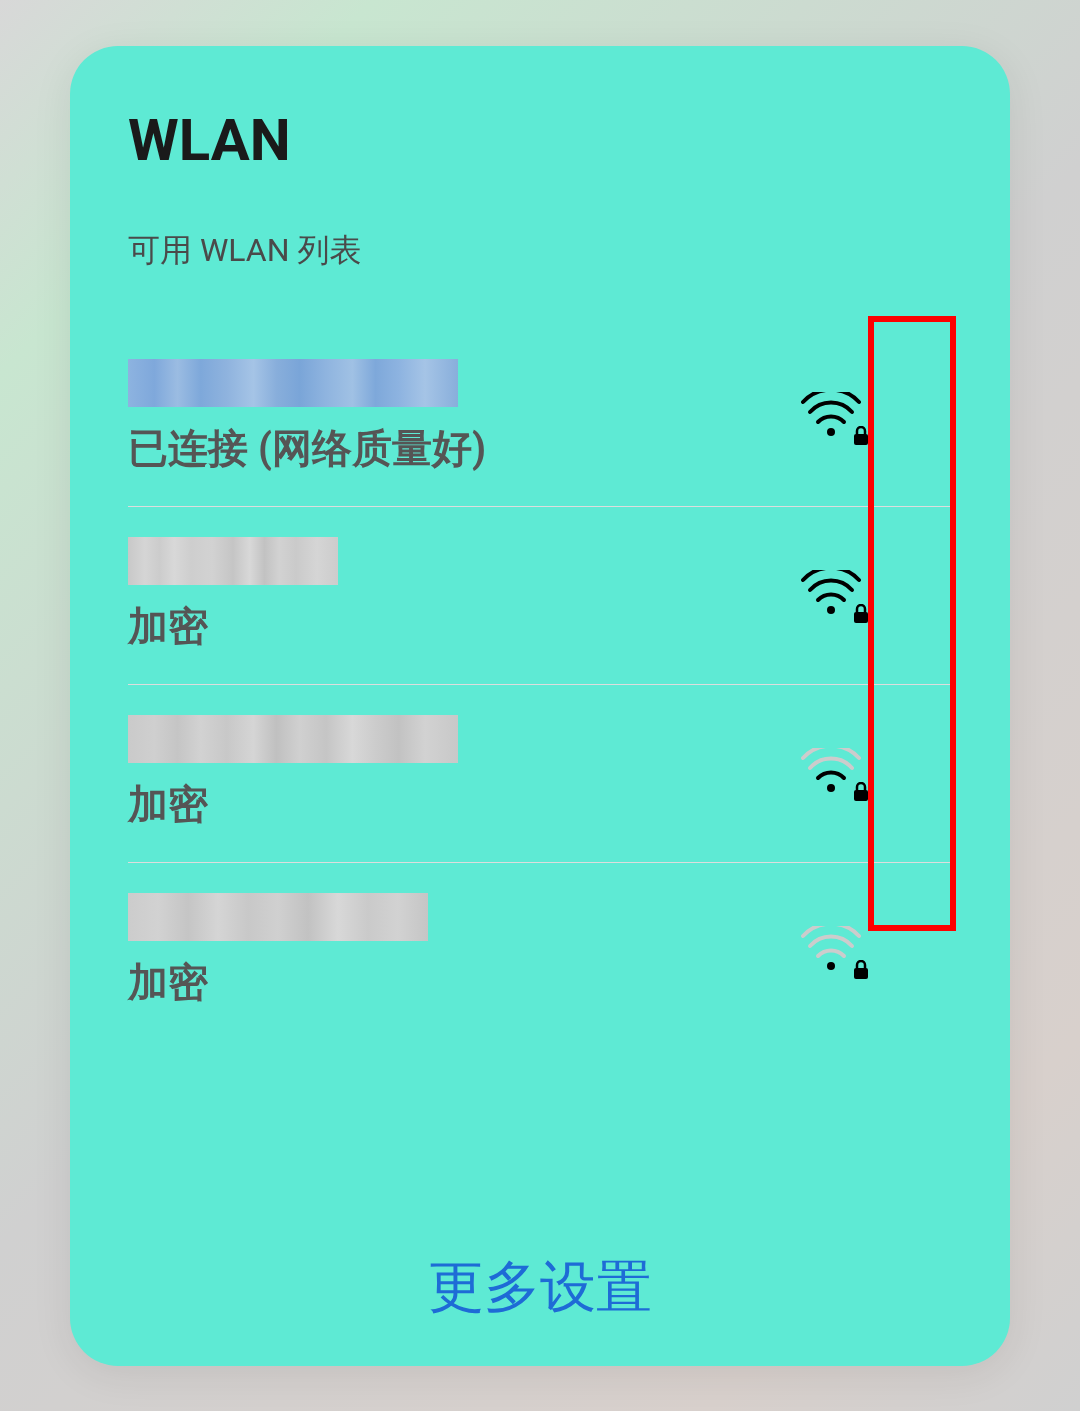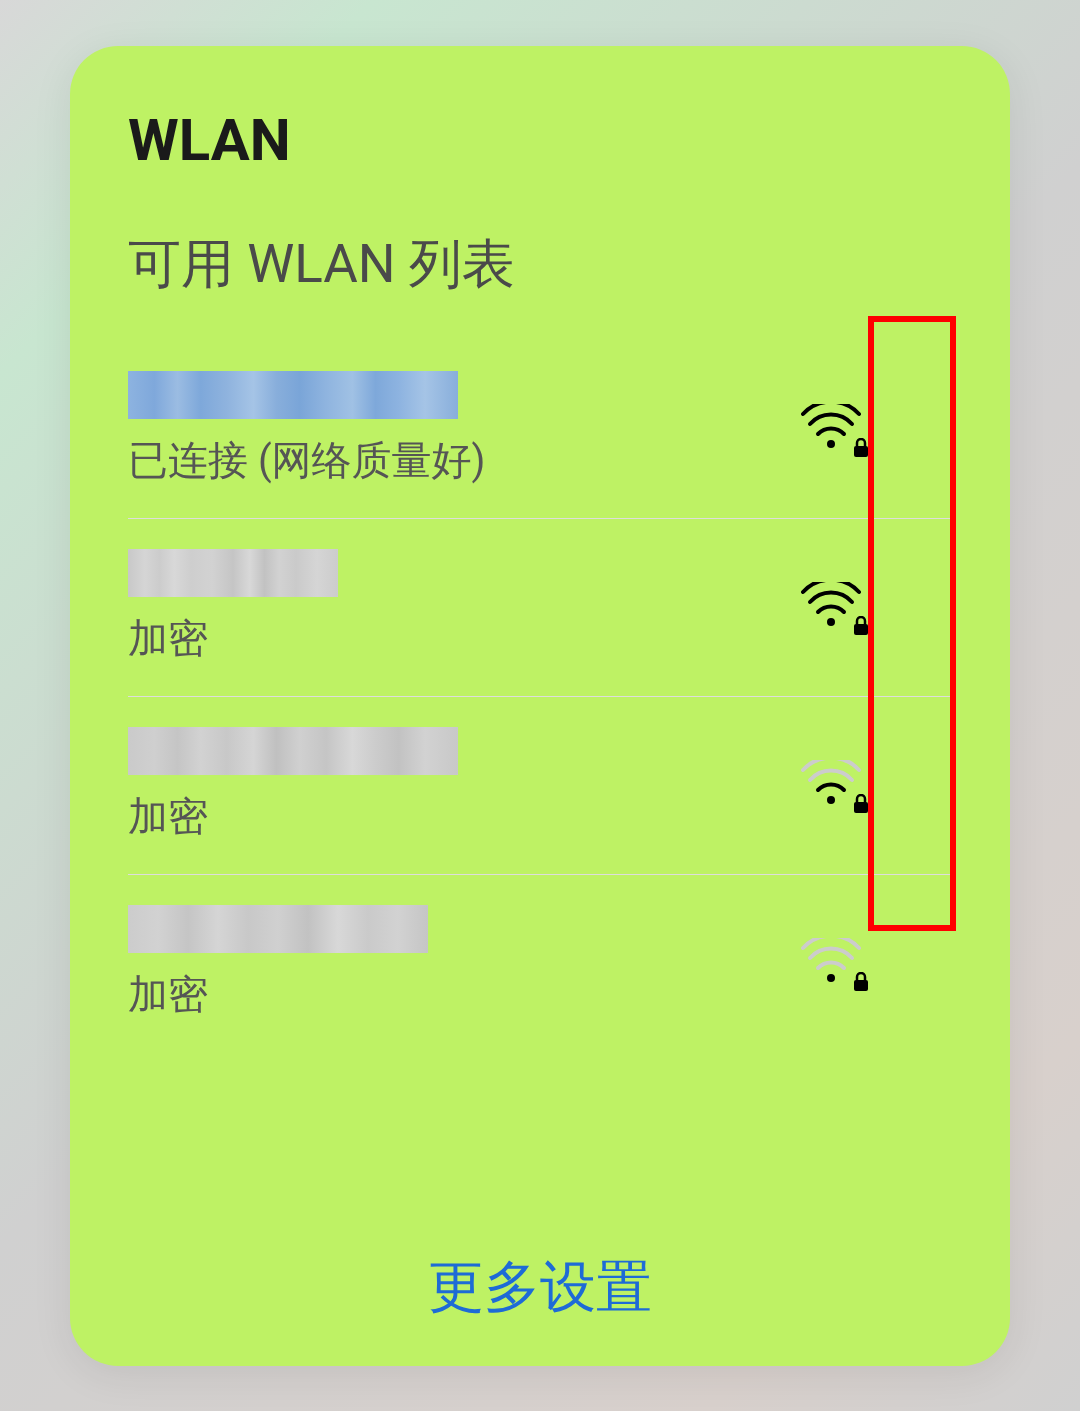--- a/index.html
+++ b/index.html
@@ -12,40 +12,40 @@
       height: 1411px;
       background: linear-gradient(135deg, #d8d8d8 0%, #c8e6d0 15%, #d0d0d0 50%, #d8d0cc 85%, #d0d0d0 100%);
       font-family: -apple-system, BlinkMacSystemFont, "Segoe UI", Roboto, "Helvetica Neue", Arial, sans-serif;
       display: flex;
       align-items: center;
       justify-content: center;
     }
     .card {
       width: 940px;
       height: 1320px;
-      background: #bef264;
+      background: #5eead4;
       border-radius: 48px;
       padding: 50px 58px 30px 58px;
       display: flex;
       flex-direction: column;
       position: relative;
       box-shadow: 0 8px 40px rgba(0,0,0,0.08);
     }
     .title {
       font-size: 58px;
       font-weight: 700;
       color: #1a1a1a;
       margin-bottom: 55px;
       margin-top: 10px;
     }
     .subtitle {
-      font-size: 53px;
+      font-size: 32px;
       font-weight: 400;
       color: #4a4a4a;
-      margin-bottom: 40px;
+      margin-bottom: 56px;
     }
     .wifi-list {
       flex: 1;
       display: flex;
       flex-direction: column;
     }
     .wifi-item {
       display: flex;
       align-items: center;
       justify-content: space-between;
@@ -92,21 +92,21 @@
     .wifi-name.pixelated-gray3 {
       background: linear-gradient(90deg,
         #cccccc 0%, #d2d2d2 10%, #c5c5c5 20%, #d5d5d5 30%,
         #c8c8c8 40%, #d0d0d0 50%, #c2c2c2 60%, #d8d8d8 70%,
         #cacaca 80%, #d2d2d2 90%, #c5c5c5 100%);
       width: 300px;
     }
     .wifi-status {
       font-size: 40px;
       color: #555;
-      font-weight: 400;
+      font-weight: 700;
     }
     .wifi-right {
       display: flex;
       align-items: center;
       padding-right: 90px;
     }
     .wifi-icon-container {
       position: relative;
       width: 62px;
       height: 50px;

